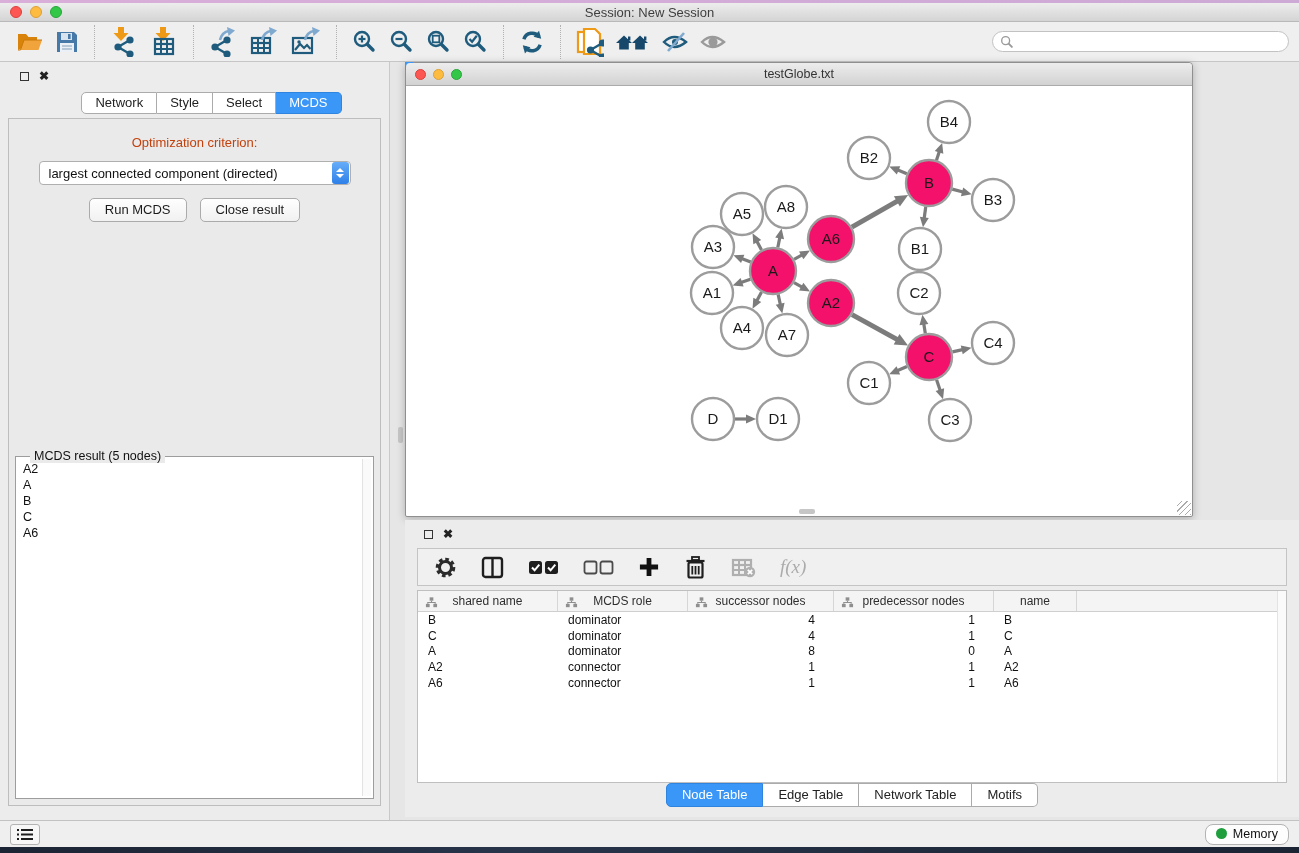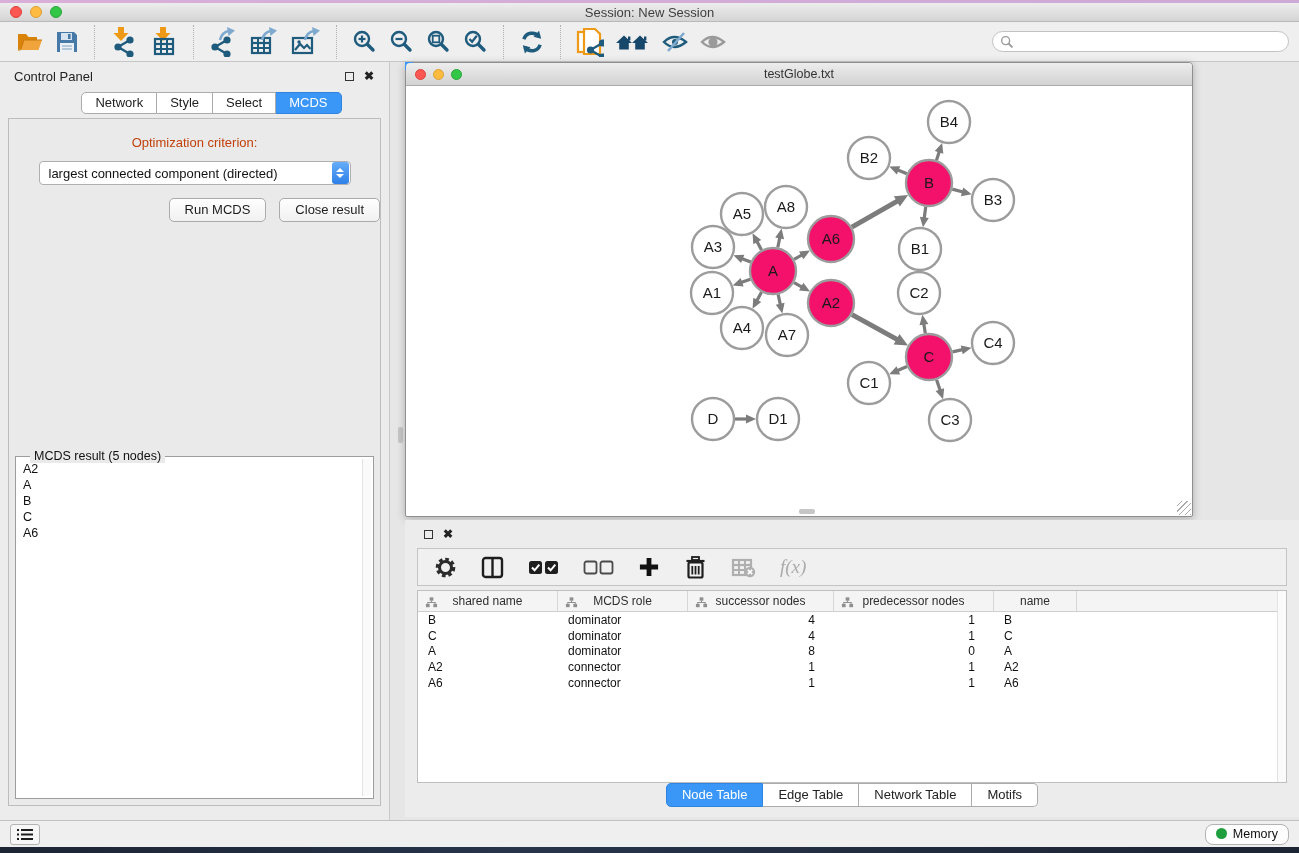--- a/index.html
+++ b/index.html
@@ -37,21 +37,21 @@
   .seg-tab:first-child { border-left:1px solid #ABABAB; border-radius:5px 0 0 5px; }
   .seg-tab:last-child { border-radius:0 5px 5px 0; }
   .seg-tab.sel { background:#3B97F7; border-color:#2F84E0; color:#fff; }
   .cp-box { flex:1; margin:0 8px 14px; border:1px solid #BDBDBD; background:#EAEAEA; position:relative; padding-top:16px; }
   .opt-label { text-align:center; font-size:13px; color:#c2410c; }
   .dropdown { margin:11px auto 0; width:312px; height:24px; background:#fff; border:1px solid #AFAFAF; border-radius:4px; display:flex; align-items:center; cursor:pointer; }
   .dropdown .dval { flex:1; font-size:13px; color:#111; padding-left:9px; white-space:nowrap; overflow:hidden; }
   .stepper { width:17px; height:22px; margin-right:1px; border-radius:3px; background:linear-gradient(#66ADF9,#2E7FE8); display:flex; flex-direction:column; align-items:center; justify-content:center; gap:2px; }
   .stepper i { display:block; width:0; height:0; border-left:4px solid transparent; border-right:4px solid transparent; }
   .stepper .up { border-bottom:4px solid #fff; } .stepper .dn { border-top:4px solid #fff; }
-  .btn-row { display:flex; justify-content:flex-end; gap:13px; margin-top:13px; }
+  .btn-row { display:flex; justify-content:center; gap:13px; margin-top:13px; }
   .pushbtn { font-size:13px; color:#1C1C1C; background:linear-gradient(#FEFEFE,#F1F1F1); border:1px solid #ABABAB; border-radius:5px; padding:3px 15px 4px; cursor:pointer; font-family:"Liberation Sans", sans-serif; }
   .result-group { position:absolute; left:6px; right:6px; top:337px; bottom:6px; border:1px solid #9D9D9D; background:#fff; }
   .result-title { position:absolute; top:-8px; left:14px; background:#EAEAEA; padding:0 4px; font-size:12.5px; color:#111; }
   .result-list { position:absolute; inset:4px 12px 2px 4px; overflow:hidden; }
   .result-item { font-size:12.5px; color:#111; line-height:16px; padding-left:3px; cursor:default; }
   .result-scroll { position:absolute; top:2px; bottom:2px; right:2px; width:9px; background:#FAFAFA; border-left:1px solid #E3E3E3; }
 
   
   .workspace { flex:1; position:relative; background:#E6E6E6; }
   .netwin { position:absolute; left:15px; top:0; width:788px; height:455px; border:1px solid #8F8F8F; border-radius:4px 4px 2px 2px; background:#fff; box-shadow:0 2px 8px rgba(0,0,0,.25); }
@@ -298,21 +298,20 @@
           </g>
         </svg>
       <input type="text" placeholder="" style="">
     </div>
   </div>
 
   <div class="main">
 
     <div class="cpanel">
       <div class="panel-head">
-        <span class="ptitle">Control Panel</span>
         <button class="mini-btn">
             <span class="float-glyph"></span>
           </button>
         <button class="mini-btn">
             <span class="close-glyph">✖</span>
           </button>
       </div>
       <div class="seg-tabs" id="cp-tabs">
           <div class="seg-tab">Network</div>
           <div class="seg-tab">Style</div>

